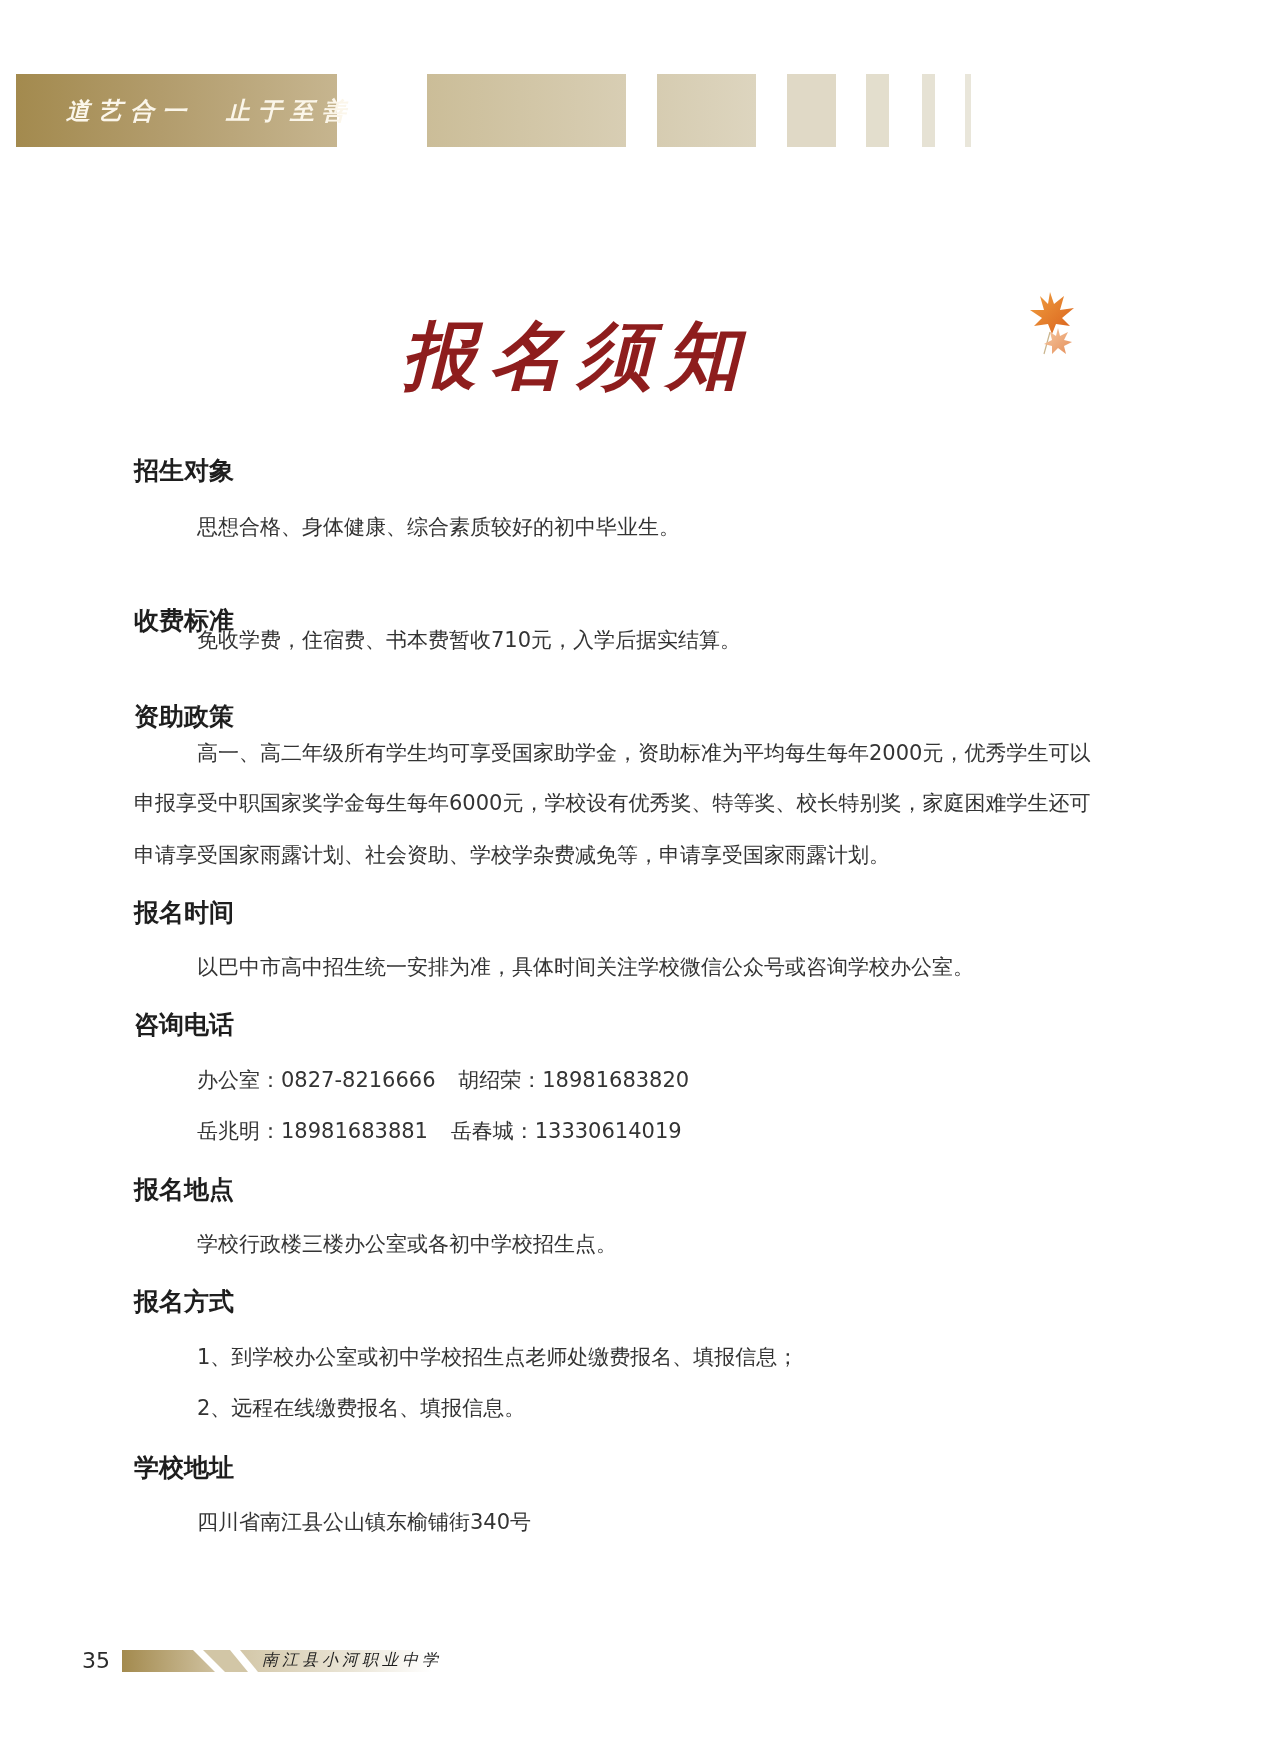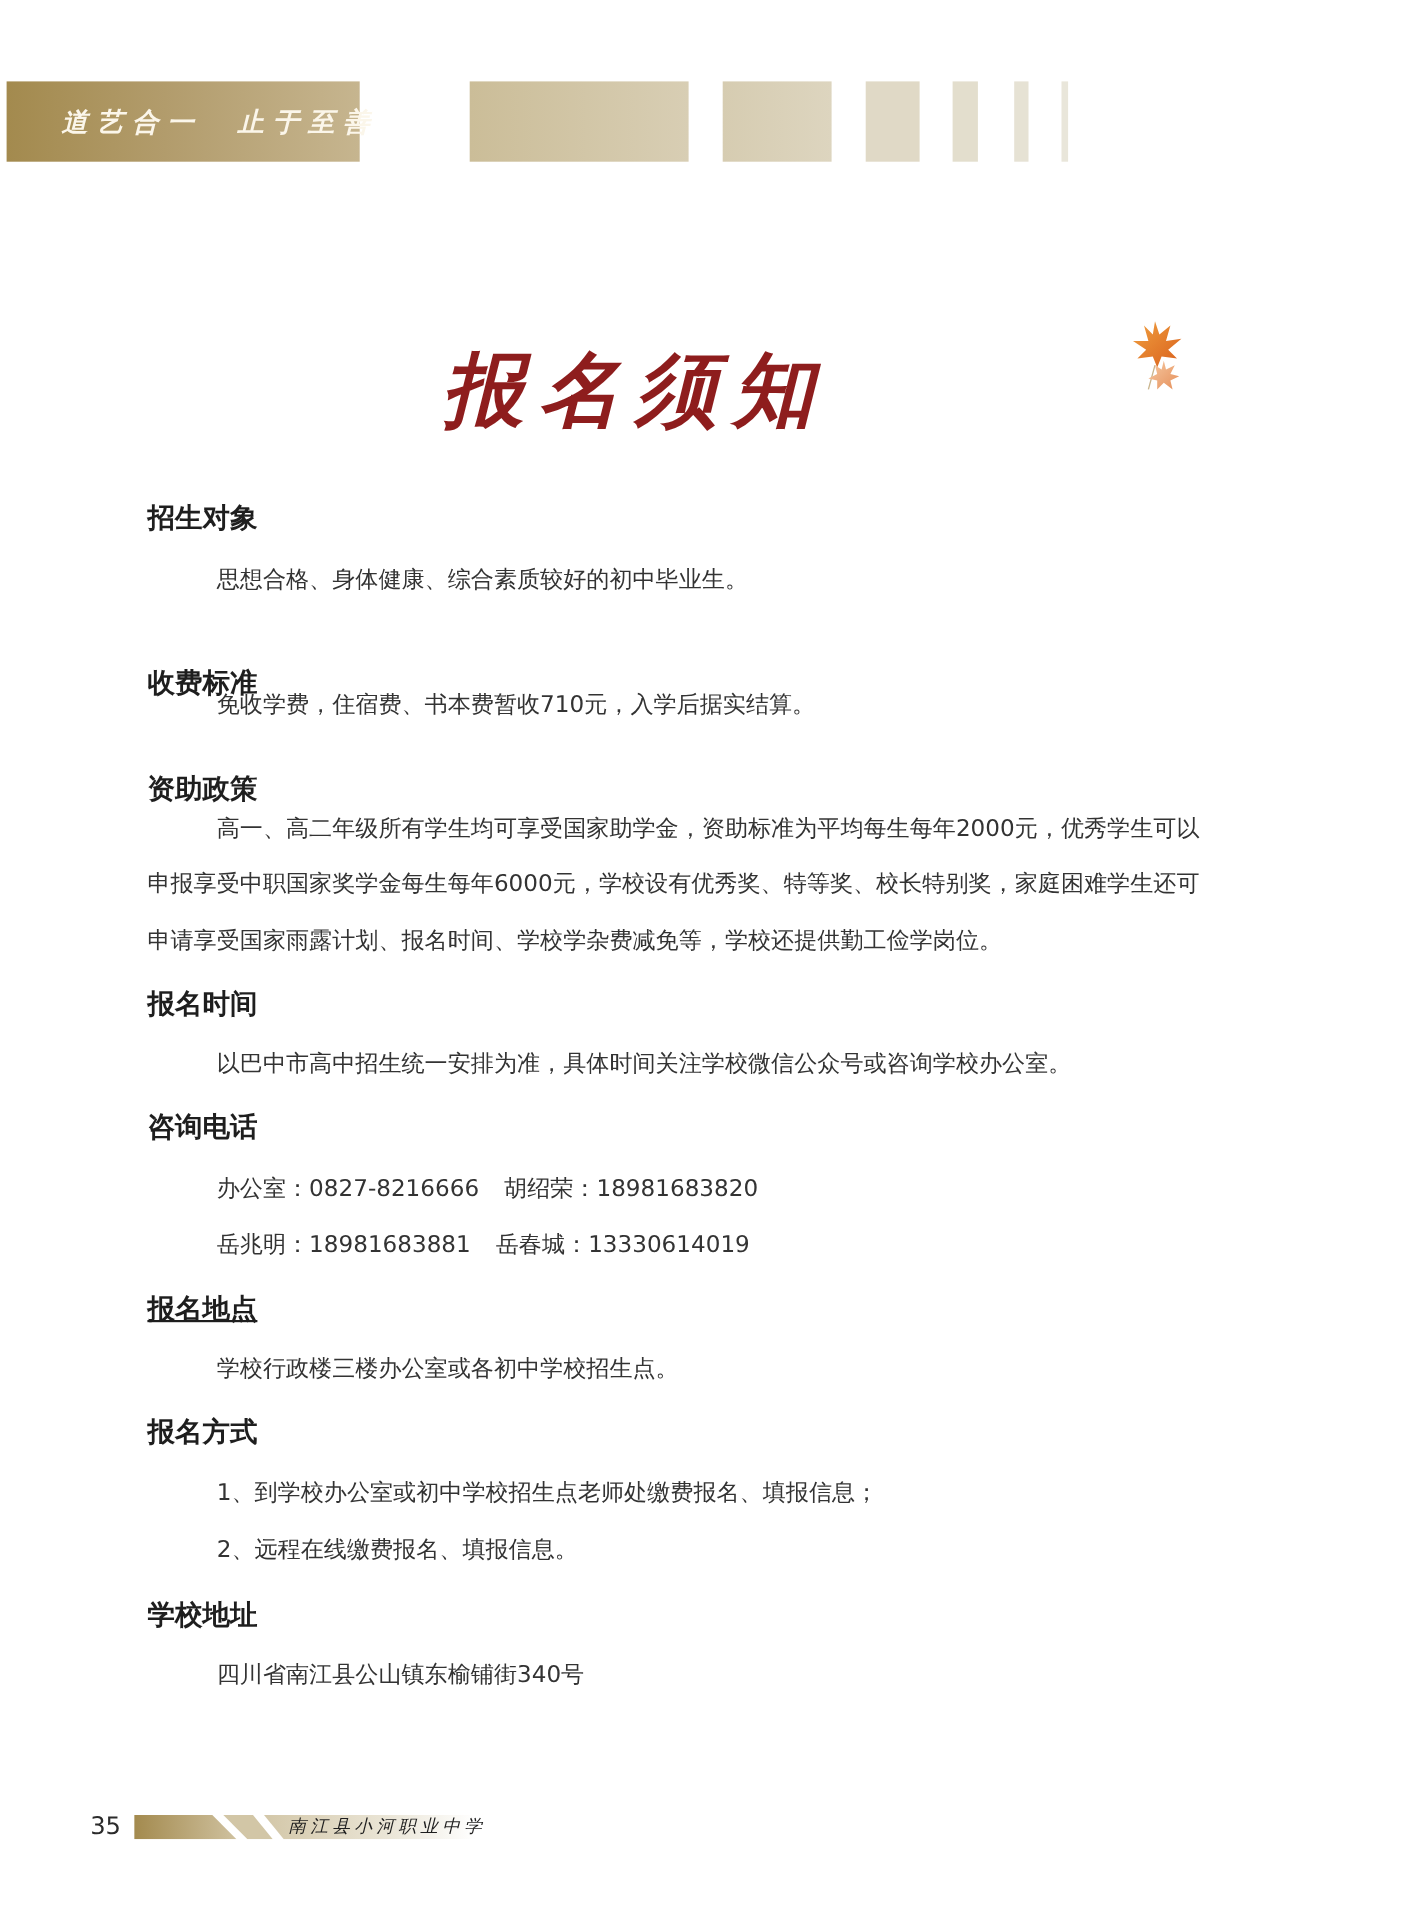--- a/index.html
+++ b/index.html
@@ -15,21 +15,21 @@
       font-family: "DejaVu Sans", "Liberation Sans", sans-serif;
       color: #2b2b2b;
     }
     
     .header-band {
       position: absolute;
       top: 74px;
       height: 73px;
     }
     .band-main {
-      left: 6px;
+      left: 16px;
       width: 321px;
       background: linear-gradient(90deg, #a38a4e 0%, #b29c6c 45%, #c6b58f 100%);
     }
     .band-seg { background: linear-gradient(90deg, #cbbd98, #d8ceb4); }
     .seg2 { left: 427px; width: 199px; }
     .seg3 { left: 657px; width: 99px; background: linear-gradient(90deg, #d6ccb1, #ddd5bf); }
     .seg4 { left: 787px; width: 49px; background: #e0d9c6; }
     .seg5 { left: 866px; width: 23px; background: #e3decd; }
     .seg6 { left: 922px; width: 13px; background: #e6e2d4; }
     .seg7 { left: 965px; width: 6px; background: #e9e6da; }
@@ -166,21 +166,21 @@
 
 <h2 class="heading" style="top:456px;">招生对象</h2>
 <p class="para indent" style="top:513px;">思想合格、身体健康、综合素质较好的初中毕业生。</p>
 
 <h2 class="heading" style="top:570px;margin-top:36px;">收费标准</h2>
 <p class="para indent" style="top:626px;">免收学费，住宿费、书本费暂收710元，入学后据实结算。</p>
 
 <h2 class="heading" style="top:702px;">资助政策</h2>
 <p class="para indent" style="top:739px;">高一、高二年级所有学生均可享受国家助学金，资助标准为平均每生每年2000元，优秀学生可以</p>
 <p class="para flush" style="top:789px;">申报享受中职国家奖学金每生每年6000元，学校设有优秀奖、特等奖、校长特别奖，家庭困难学生还可</p>
-<p class="para flush" style="top:841px;">申请享受国家雨露计划、报名时间、学校学杂费减免等，学校还提供勤工俭学岗位。</p>
+<p class="para flush" style="top:841px;">申请享受国家雨露计划、社会资助、学校学杂费减免等，申请享受国家雨露计划。</p>
 
 <h2 class="heading" style="top:898px;">报名时间</h2>
 <p class="para indent" style="top:953px;">以巴中市高中招生统一安排为准，具体时间关注学校微信公众号或咨询学校办公室。</p>
 
 <h2 class="heading" style="top:1010px;">咨询电话</h2>
 <div class="contact-line" style="top:1066px;">
   <span class="entry">
     <span>办公室</span><span>：</span><span>0827-8216666</span>
   </span>
   <span class="entry">
@@ -189,21 +189,21 @@
 </div>
 <div class="contact-line" style="top:1117px;">
   <span class="entry">
     <span>岳兆明</span><span>：</span><span>18981683881</span>
   </span>
   <span class="entry">
     <span>岳春城</span><span>：</span><span>13330614019</span>
   </span>
 </div>
 
-<h2 class="heading" style="top:1175px;text-decoration:underline;">报名地点</h2>
+<h2 class="heading" style="top:1175px;">报名地点</h2>
 <p class="para indent" style="top:1230px;">学校行政楼三楼办公室或各初中学校招生点。</p>
 
 <h2 class="heading" style="top:1287px;">报名方式</h2>
 <p class="para indent" style="top:1343px;">1、到学校办公室或初中学校招生点老师处缴费报名、填报信息；</p>
 <p class="para indent" style="top:1394px;">2、远程在线缴费报名、填报信息。</p>
 
 <h2 class="heading" style="top:1453px;">学校地址</h2>
 <p class="para indent" style="top:1508px;">四川省南江县公山镇东榆铺街340号</p>
 
 <span class="page-number">35</span>

